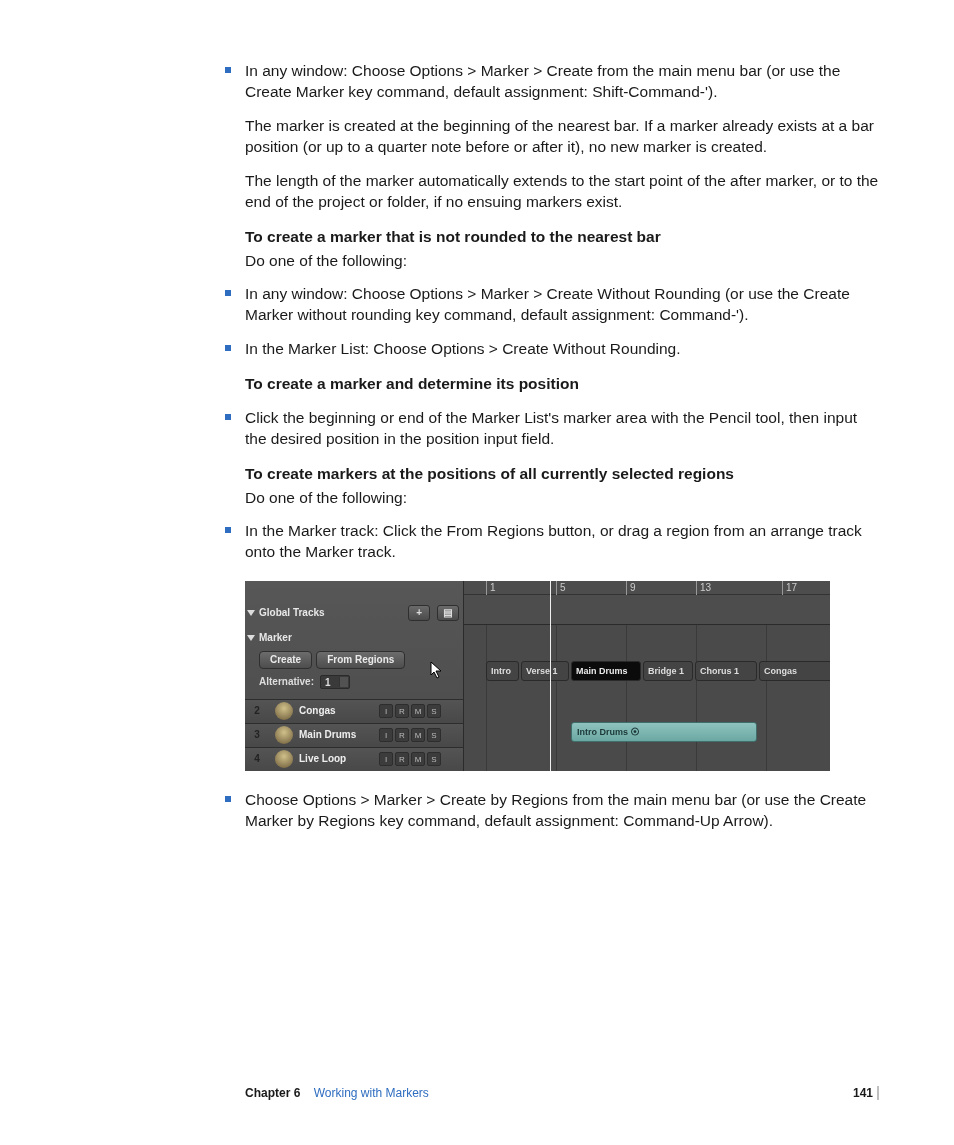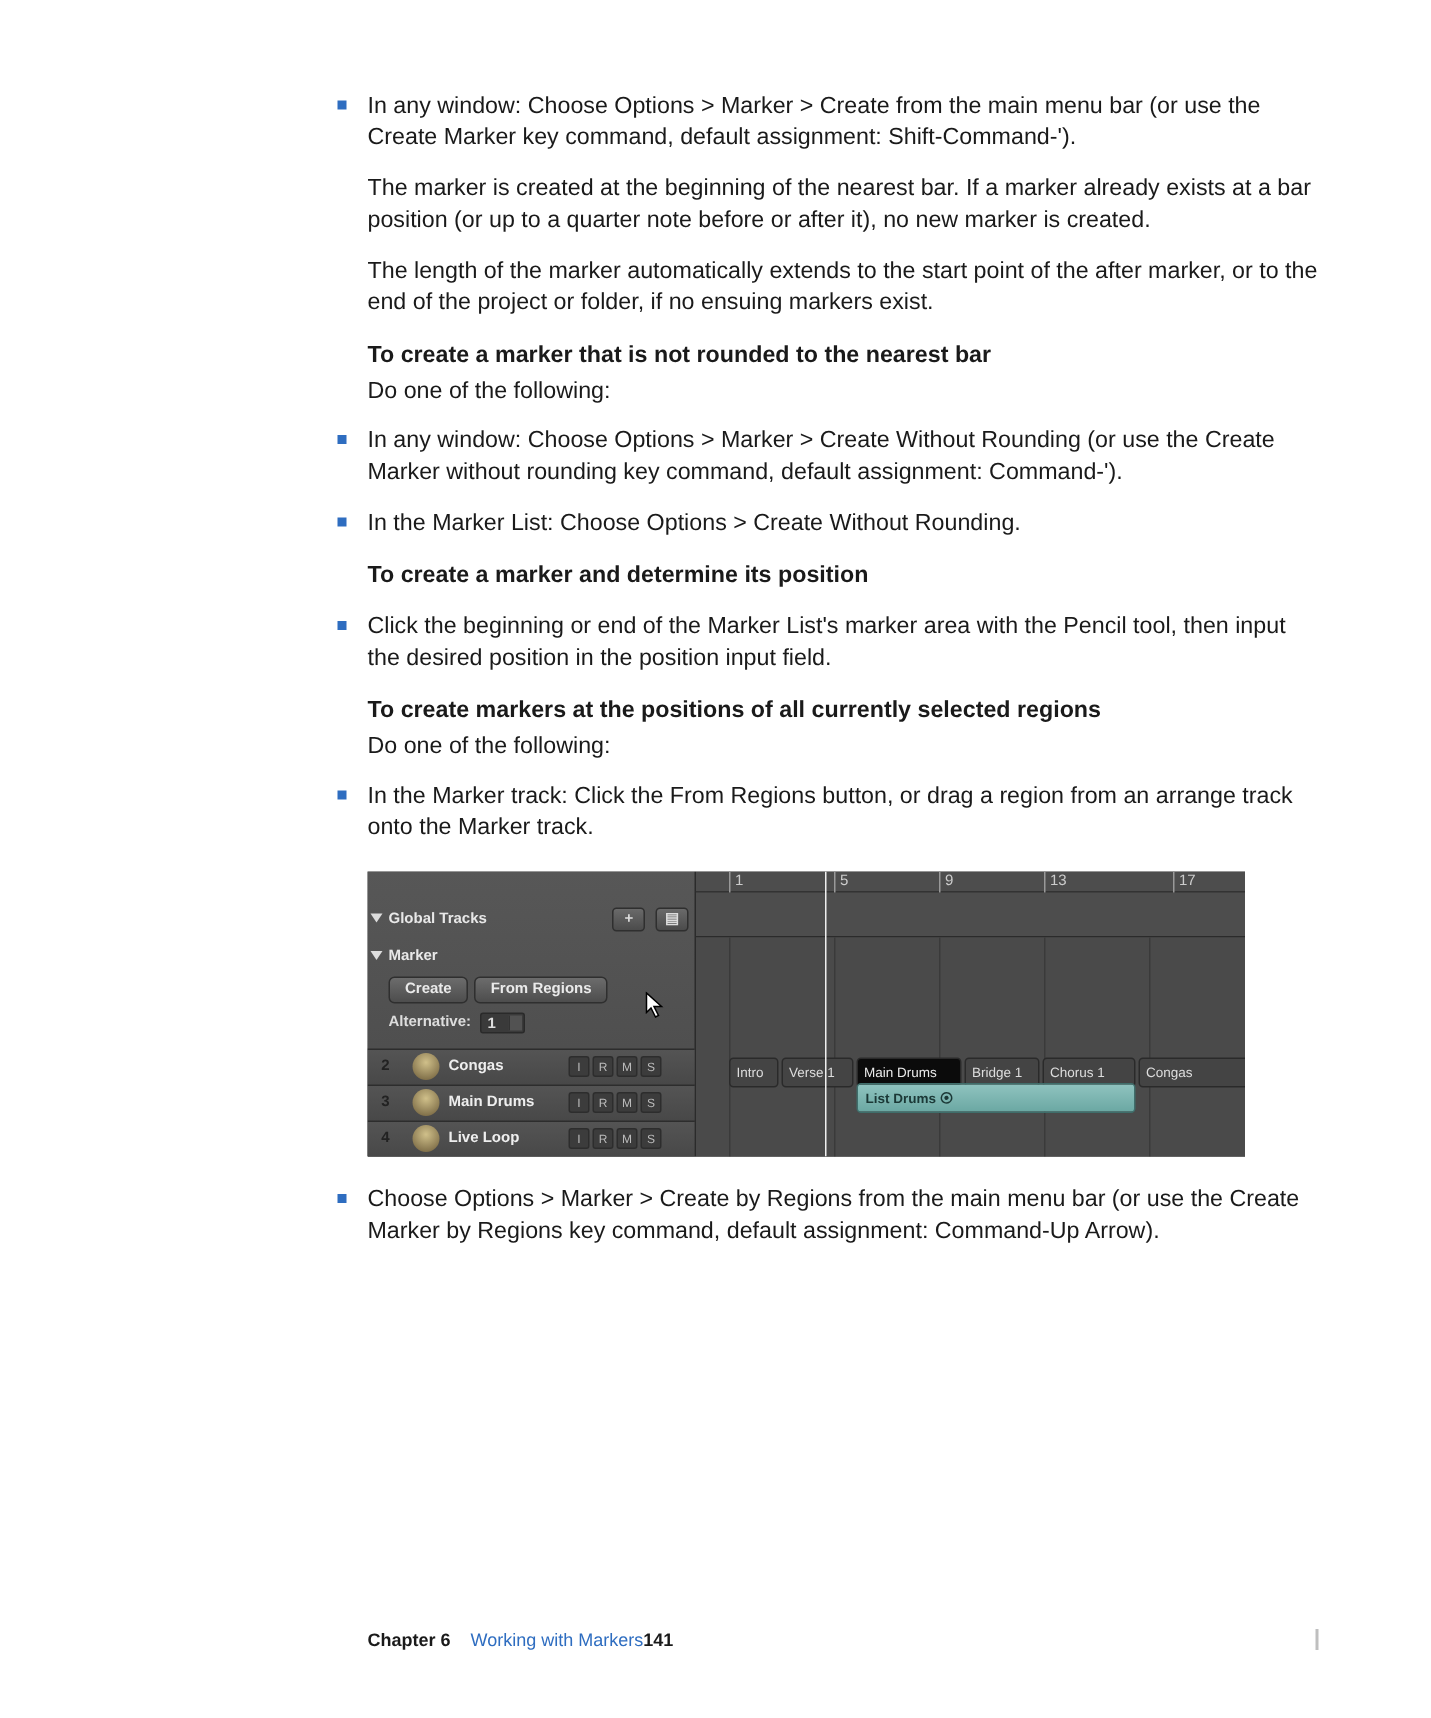--- a/index.html
+++ b/index.html
@@ -177,23 +177,23 @@
     position:absolute; left:219px; top:44px; right:0; bottom:0;
     background:#4a4a4a;
   }
   .vline { position:absolute; top:0; bottom:0; width:1px; background:#3a3a3a;}
   .marker-lane {
     position:absolute; left:0; right:0; top:16px; height:52px;
   }
   .marker-block {
     position:absolute; top:20px; height:20px;
     background:#444; border:1px solid #2a2a2a;
-    border-radius:3px; font-size:9px; color:#ddd; font-weight:normal;
+    border-radius:3px; font-size:9px; color:#ddd; font-weight:bold;
     padding:3px 4px 0 4px;
-    white-space:nowrap; overflow:hidden;margin-top:44px;
+    white-space:nowrap; overflow:hidden;
   }
   .marker-block.dark { background:#0b0b0b; color:#eaeaea;}
   .region-lane {
     position:absolute; top:96px; left:0; right:0; height:22px;
   }
   .region {
     position:absolute; height:20px; top:1px;
     background:linear-gradient(#8fc3bf,#6ba8a3);
     border:1px solid #3f6e6b; border-radius:3px;
     font-size:9px; font-weight:bold; color:#1b3836;
@@ -201,23 +201,23 @@
   }
   .playhead {
     position:absolute; top:-44px; bottom:0; width:1px; background:#efefef;
   }
   .cursor-svg{ position:absolute; width:14px; height:18px;}
 
   .footer {
     position:absolute;
     left:245px; right:75px; bottom:45px;
     border-right: 2px solid #bfbfbf;
-    padding-right: 22px;
+    padding-right: 4px;
     font-size: 12px;
-    display:flex; justify-content:flex-start; align-items:center;
+    display:flex; justify-content:space-between; align-items:center;
   }
   .footer .chap { font-weight: bold; color:#1a1a1a; }
   .footer .title { color:#2e6dc0; margin-left: 10px; }
   .footer .pnum { font-weight:bold; color:#1a1a1a; }
 </style>
 </head>
 <body>
 
 <div class="page">
   <div class="content">
@@ -327,21 +327,21 @@
           <div class="vline" style="left:302px"></div>
           <div class="marker-lane">
             <div class="marker-block" style="left:22px;width:33px">Intro</div>
             <div class="marker-block" style="left:57px;width:48px">Verse 1</div>
             <div class="marker-block dark" style="left:107px;width:70px">Main Drums</div>
             <div class="marker-block" style="left:179px;width:50px">Bridge 1</div>
             <div class="marker-block" style="left:231px;width:62px">Chorus 1</div>
             <div class="marker-block" style="left:295px;width:80px">Congas</div>
           </div>
           <div class="region-lane">
-            <div class="region" style="left:107px; width:186px">List Drums ⦿</div>
+            <div class="region" style="left:107px; width:186px">Intro Drums ⦿</div>
           </div>
           <div class="playhead" style="left:86px">
             
           </div>
         </div>
       </div>
     </div>
 
     <div class="bullet-block">
       <p>Choose Options &gt; Marker &gt; Create by Regions from the main menu bar (or use the Create Marker by Regions key command, default assignment:  Command-Up Arrow).</p>

